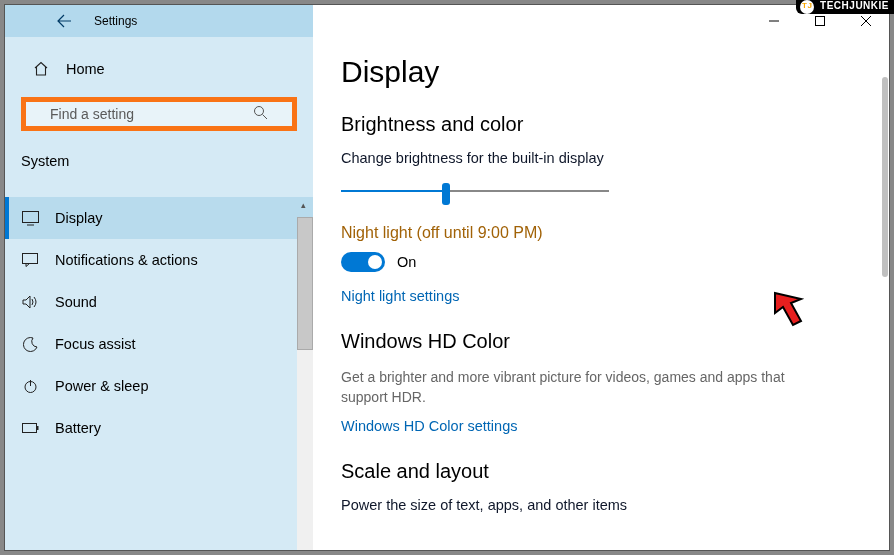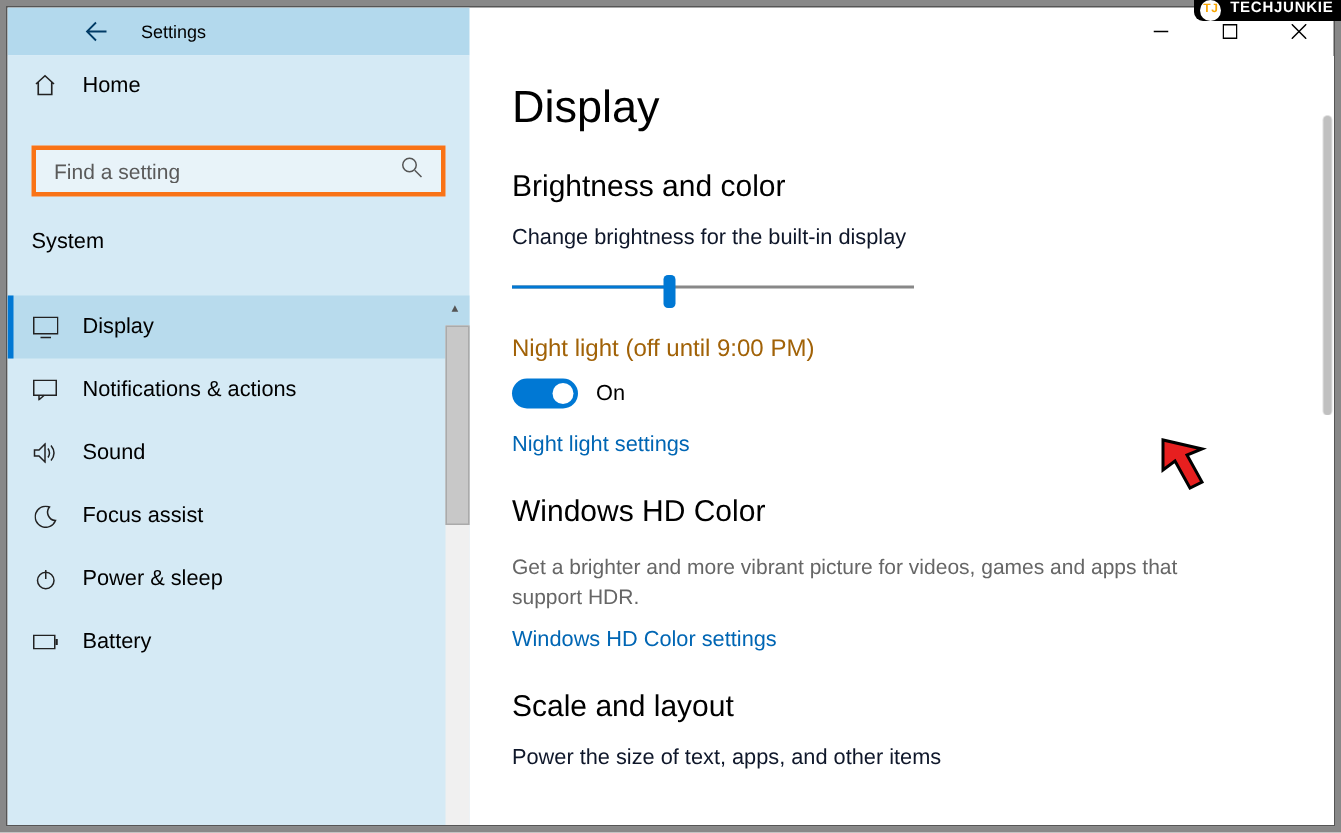--- a/index.html
+++ b/index.html
@@ -6,24 +6,24 @@
 body { background: #888; padding: 4px; }
 .window { width: 886px; height: 547px; background: #fff; position: relative; border: 1px solid #555; overflow: hidden; }
 .titlebar { height: 32px; display: flex; align-items: center; position: relative; }
 .titlebar-left { background: #b3d9ed; height: 32px; width: 308px; display: flex; align-items: center; padding-left: 35px; }
 .back-btn { width: 48px; height: 32px; display: flex; align-items: center; justify-content: center; color: #003560; cursor: pointer; }
 .app-title { font-size: 12px; color: #000; margin-left: 6px; }
 .win-controls { position: absolute; right: 0; top: 0; display: flex; }
 .win-btn { width: 46px; height: 32px; display: flex; align-items: center; justify-content: center; font-size: 13px; color: #000; cursor: pointer; }
 .content { display: flex; height: calc(100% - 32px); }
 .sidebar { width: 308px; background: #d5eaf5; height: 100%; padding-top: 12px; position: relative; }
-.home-item { display: flex; align-items: flex-start; height: 40px; padding: 0 16px; cursor: pointer; gap: 16px; }
+.home-item { display: flex; align-items: center; height: 40px; padding: 0 16px; cursor: pointer; gap: 16px; margin-left: 11px; }
 .home-item .icon { width: 18px; display: flex; justify-content: center; }
 .home-item span.lbl { font-size: 14.5px; color: #000; }
-.search-box { margin: 8px 16px 12px 16px; height: 34px; border: 3px solid #f97316; background: #e8f3f9; display: flex; align-items: center; padding: 0 12px; }
+.search-box { margin: 8px 16px 12px 16px; height: 34px; border: 5px solid #f97316; background: #e8f3f9; display: flex; align-items: center; padding: 0 24px; }
 .search-box input { flex: 1; background: transparent; border: none; font-size: 14px; color: #555; outline: none; }
 .search-box input::placeholder { color: #5a5a5a; }
 .search-box .sicon { color: #555; }
 .category { font-size: 14.5px; font-weight: 400; padding: 10px 16px 14px 16px; }
 .nav-items { margin-top: 14px; }
 .nav-item { display: flex; align-items: center; height: 42px; padding: 0 16px; cursor: pointer; gap: 16px; position: relative; }
 .nav-item .icon { width: 18px; display: flex; justify-content: center; color: #222; }
 .nav-item span.lbl { font-size: 14.5px; color: #000; }
 .nav-item.active { background: #b8dbed; }
 .nav-item.active::before { content: ""; position: absolute; left: 0; top: 0; bottom: 0; width: 4px; background: #0078d4; }

